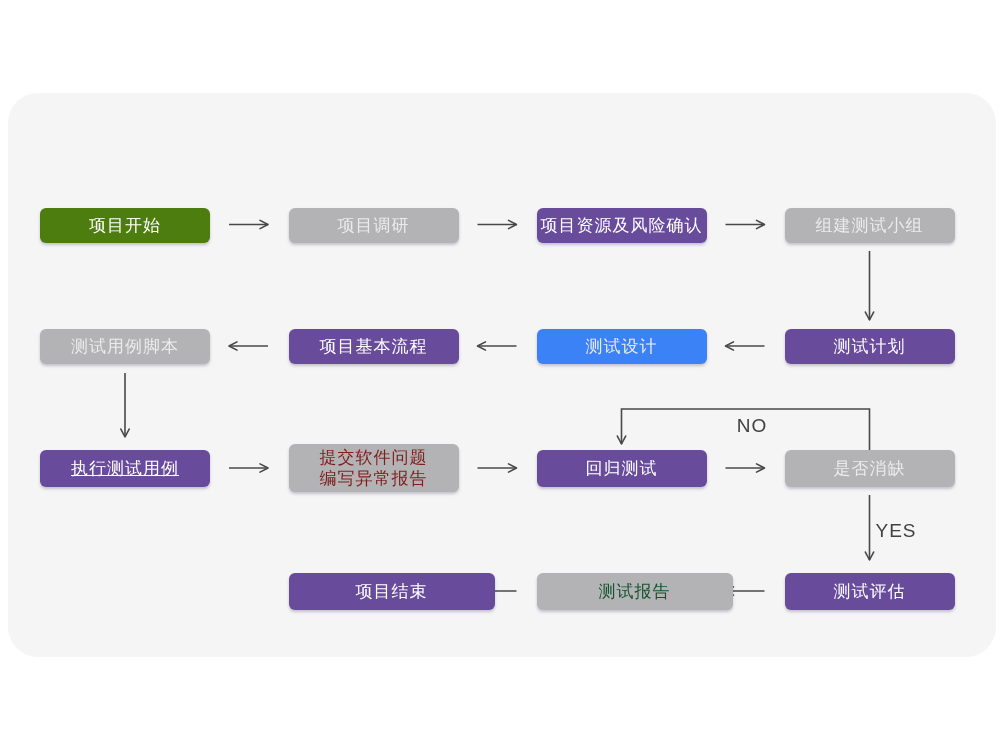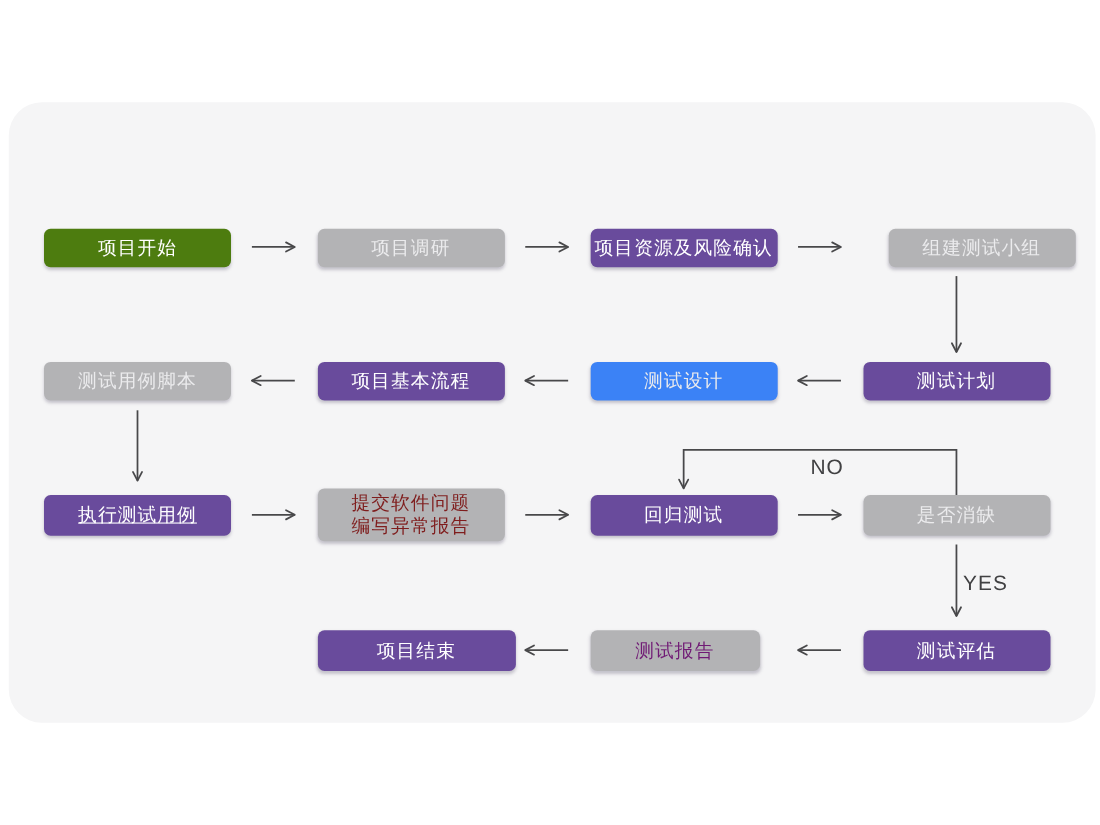--- a/index.html
+++ b/index.html
@@ -133,21 +133,21 @@
   <div id="node-layer">
       <div class="node purple" style="left: 40px; top: 207.5px; width: 170px; height: 35px; background: #4d7c0f; color: rgb(255, 255, 255);">
         <div class="line">项目开始</div>
       </div>
       <div class="node gray" style="left: 288.5px; top: 207.5px; width: 170px; height: 35px; background: rgb(179, 179, 181); color: rgb(235, 235, 237);">
         <div class="line">项目调研</div>
       </div>
       <div class="node purple" style="left: 536.5px; top: 207.5px; width: 170px; height: 35px; background: rgb(105, 75, 156); color: rgb(255, 255, 255);">
         <div class="line">项目资源及风险确认</div>
       </div>
-      <div class="node gray" style="left: 784.5px; top: 207.5px; width: 170px; height: 35px; background: rgb(179, 179, 181); color: rgb(235, 235, 237); margin-left: 23px;">
+      <div class="node gray" style="left: 784.5px; top: 207.5px; width: 170px; height: 35px; background: rgb(179, 179, 181); color: rgb(235, 235, 237);">
         <div class="line">组建测试小组</div>
       </div>
       <div class="node purple" style="left: 784.5px; top: 328.5px; width: 170px; height: 35px; background: rgb(105, 75, 156); color: rgb(255, 255, 255);">
         <div class="line">测试计划</div>
       </div>
       <div class="node gray" style="left: 536.5px; top: 328.5px; width: 170px; height: 35px; background: #3b82f6; color: rgb(235, 235, 237);">
         <div class="line">测试设计</div>
       </div>
       <div class="node purple" style="left: 288.5px; top: 328.5px; width: 170px; height: 35px; background: rgb(105, 75, 156); color: rgb(255, 255, 255);">
         <div class="line">项目基本流程</div>
@@ -164,22 +164,22 @@
       </div>
       <div class="node purple" style="left: 536.5px; top: 449.5px; width: 170px; height: 37px; background: rgb(105, 75, 156); color: rgb(255, 255, 255);">
         <div class="line">回归测试</div>
       </div>
       <div class="node gray" style="left: 784.5px; top: 449.5px; width: 170px; height: 37px; background: rgb(179, 179, 181); color: rgb(235, 235, 237);">
         <div class="line">是否消缺</div>
       </div>
       <div class="node purple" style="left: 784.5px; top: 572.5px; width: 170px; height: 37px; background: rgb(105, 75, 156); color: rgb(255, 255, 255);">
         <div class="line">测试评估</div>
       </div>
-      <div class="node gray" style="left: 536.5px; top: 572.5px; width: 154px; height: 37px; background: rgb(179, 179, 181); color: #701a75; align-items: center;">
+      <div class="node gray" style="left: 536.5px; top: 572.5px; width: 196px; height: 37px; background: rgb(179, 179, 181); color: #14532d; align-items: center;">
         <div class="line">测试报告</div>
       </div>
-      <div class="node purple" style="left: 288.5px; top: 572.5px; width: 180px; height: 37px; background: rgb(105, 75, 156); color: rgb(255, 255, 255);">
+      <div class="node purple" style="left: 288.5px; top: 572.5px; width: 206px; height: 37px; background: rgb(105, 75, 156); color: rgb(255, 255, 255);">
         <div class="line">项目结束</div>
       </div>
       <div class="edge-label" style="left: 752px; top: 426px; color: rgb(65, 65, 67);">NO</div>
       <div class="edge-label" style="left: 896px; top: 531px; color: rgb(65, 65, 67);">YES</div>
     </div>
 </div>
 
 </body></html>

